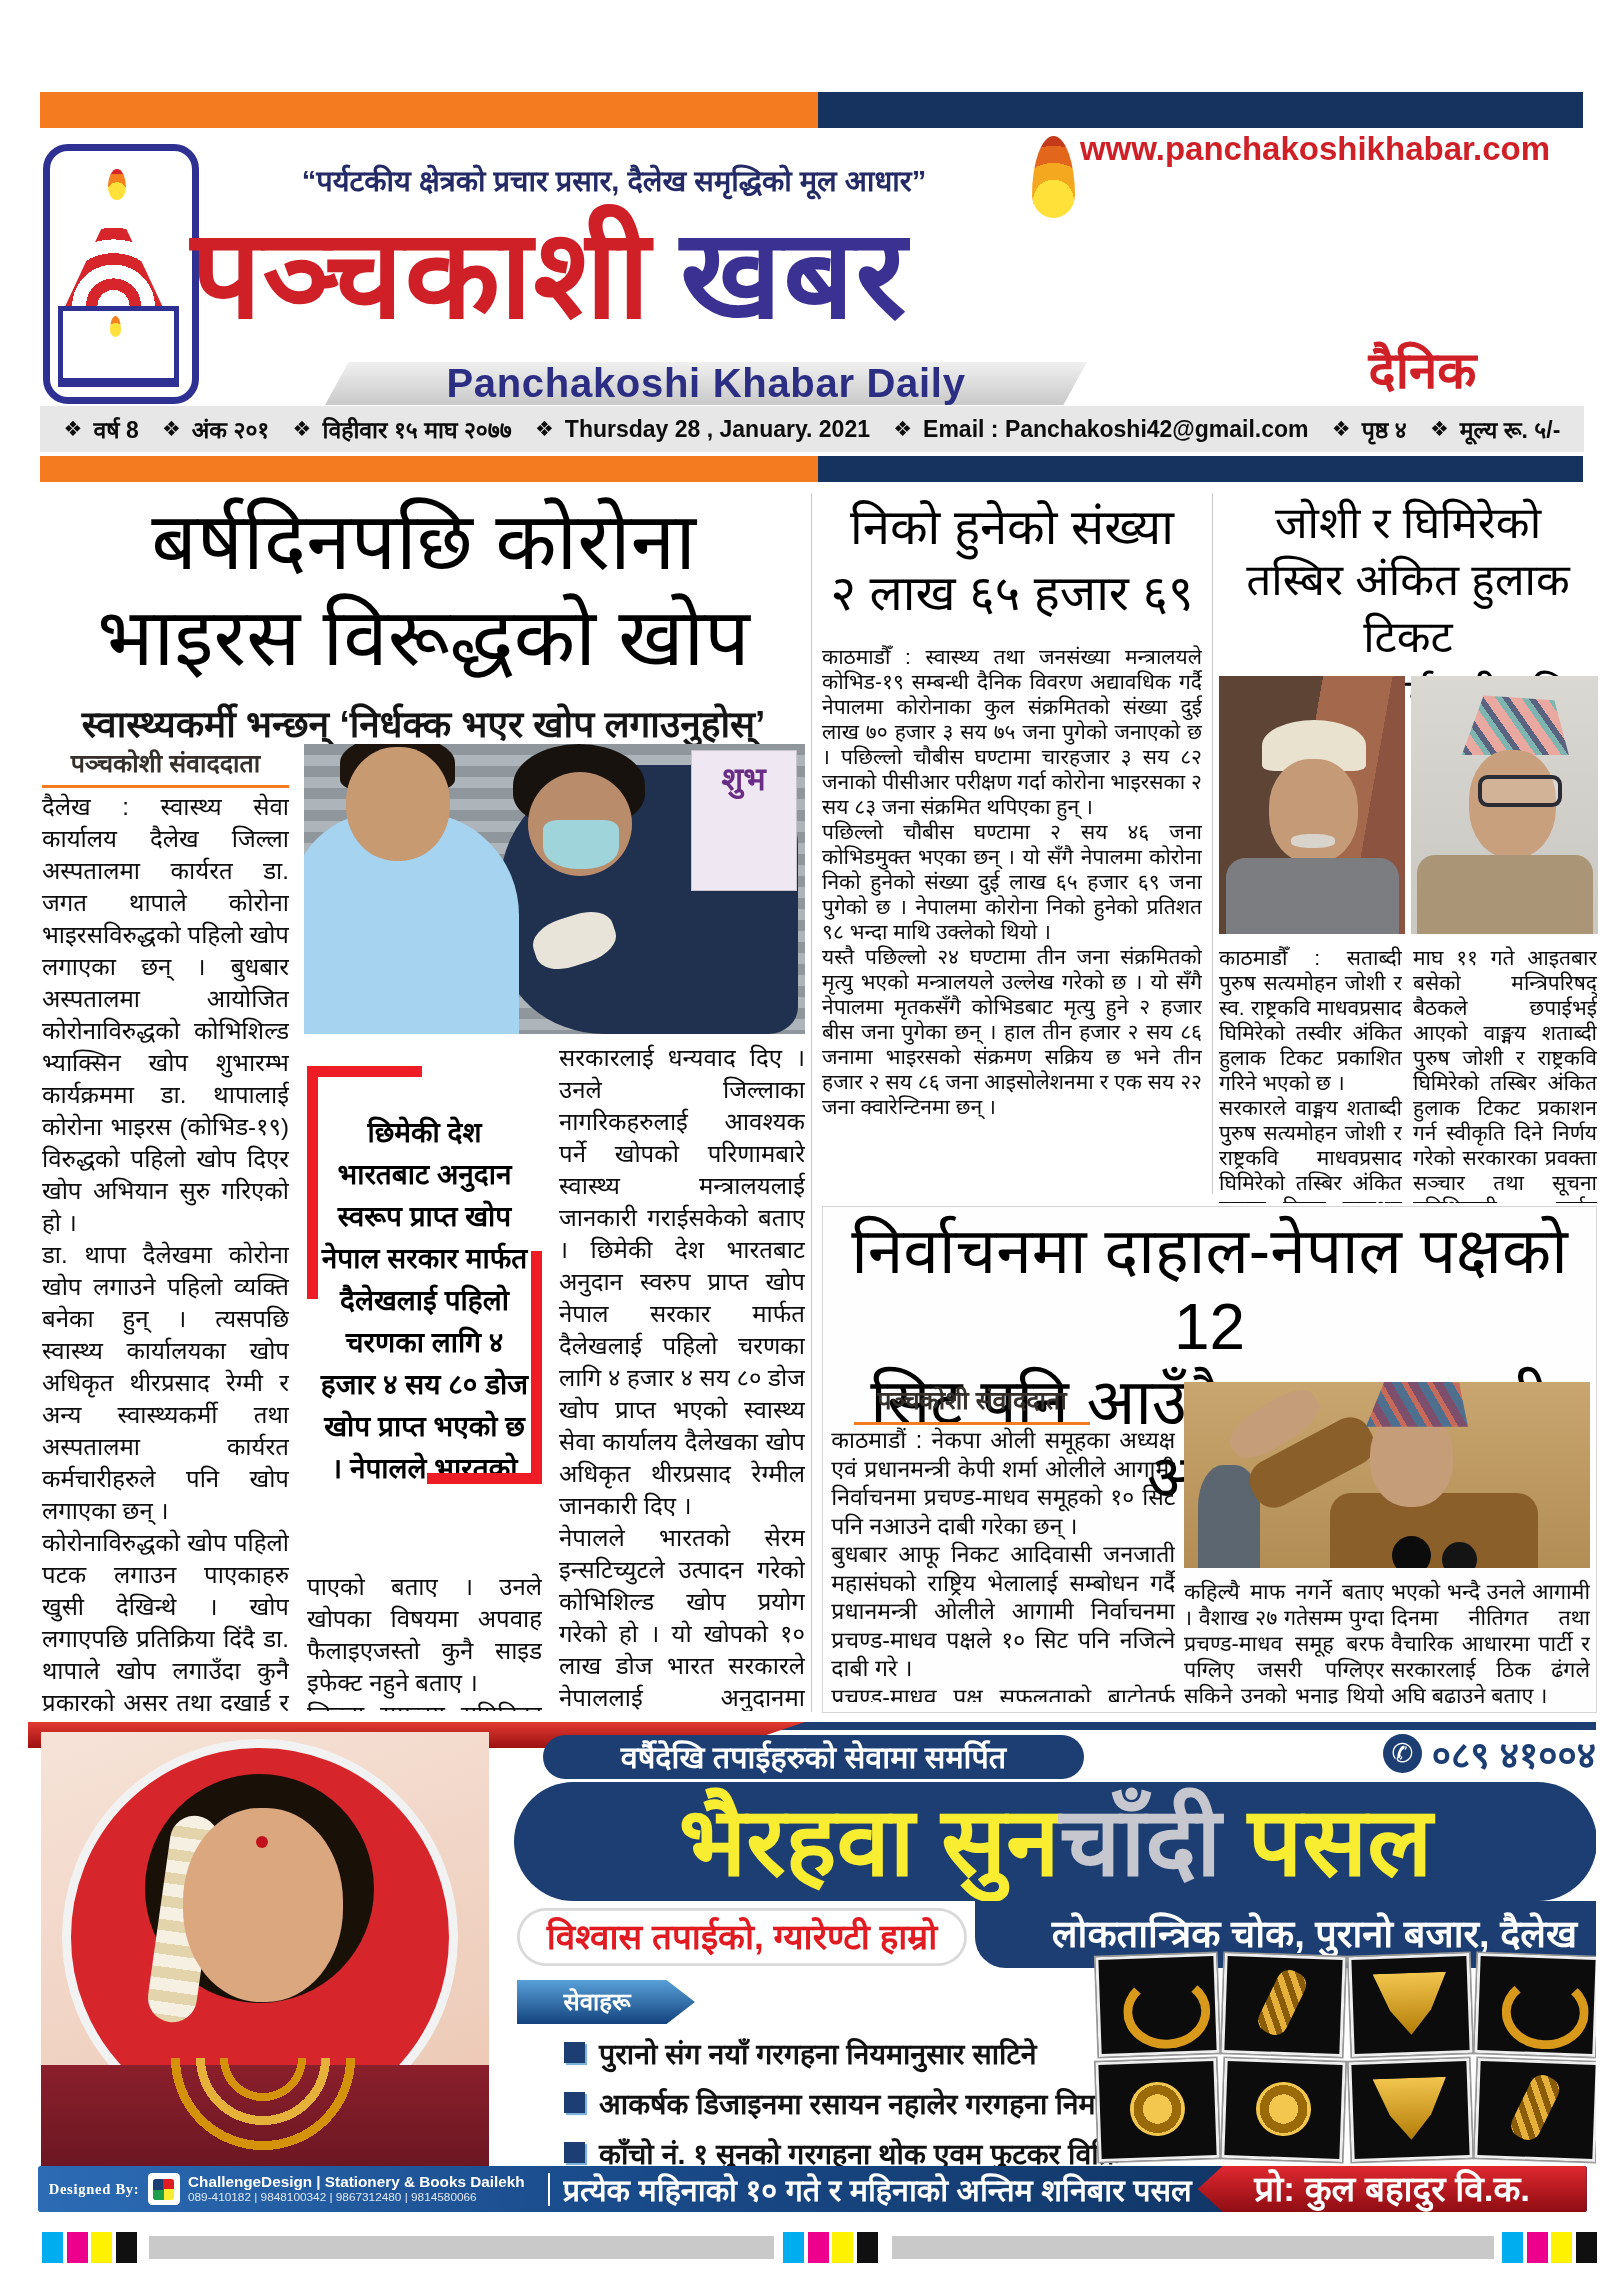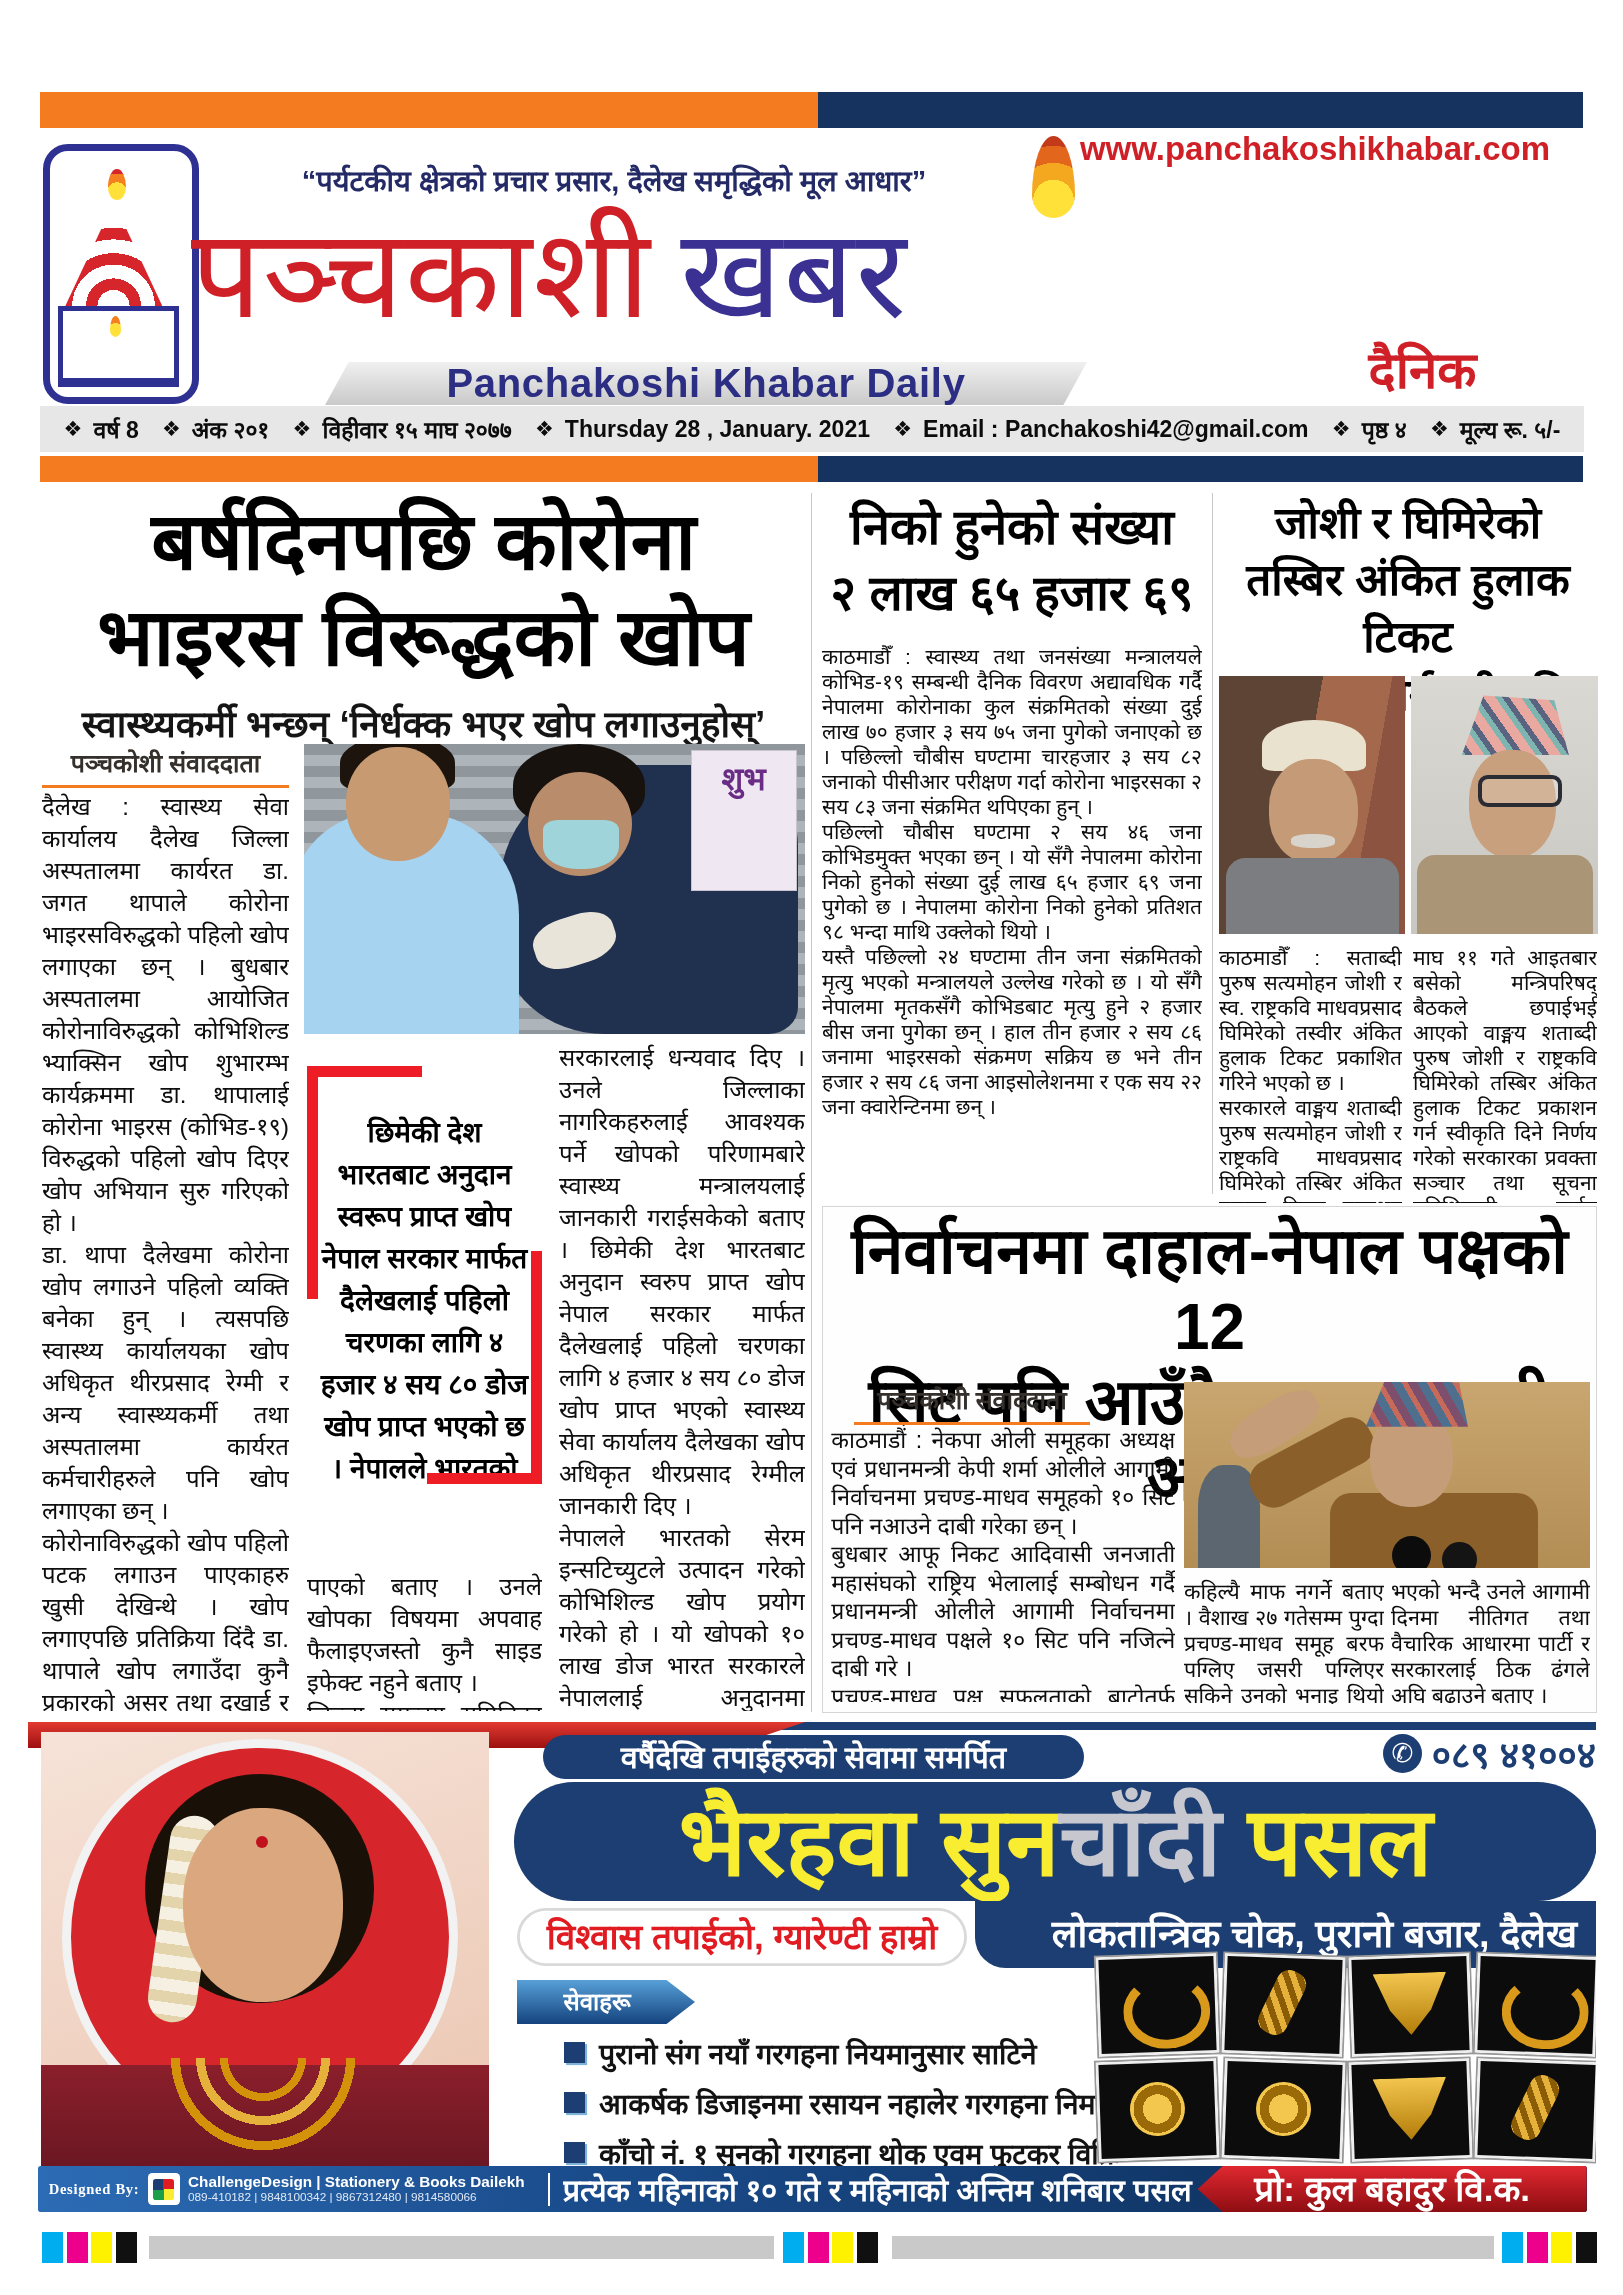--- a/index.html
+++ b/index.html
@@ -20,41 +20,41 @@
            border-radius:50% 50% 50% 50%/60% 60% 40% 40%;}
   .t-roof{left:15.3px;top:51px;width:97px;height:104px;background:
           radial-gradient(circle at 50% 100%,#fff 0 14%,#d6252b 14% 24%,#fff 24% 36%,#d6252b 36% 46%,#fff 46% 58%,#d6252b 58% 68%,#fff 68%);
           clip-path:polygon(50% 0,100% 100%,0 100%);}
   .t-base{left:8.3px;top:155px;width:111px;height:67px;border:5.6px solid #2e3192;border-bottom-width:9.7px;background:#fff;}
   .t-base-flame{left:60px;top:165px;width:11px;height:21px;background:radial-gradient(circle at 50% 80%,#ffe13a 0 55%,#f4801f 55%);border-radius:50% 50% 50% 50%/65% 65% 35% 35%;}
   .tagline{left:201px;top:160px;width:826px;height:43px;font-size:29px;font-weight:bold;color:#232a66;text-align:center;}
   .flame-icon{left:1032px;top:136px;width:43px;height:82px;
       background:radial-gradient(circle at 50% 78%,#ffe13a 0 30%,#f4a81f 30% 55%,#e2661c 55% 80%,#c33a1b 80%);
       border-radius:50% 50% 50% 50%/72% 72% 28% 28%;}
-  .title-line{left:191px;top:196px;width:1242px;height:163px;font-size:124px;font-weight:normal;
+  .title-line{left:191px;top:196px;width:1242px;height:163px;font-size:124px;font-weight:bold;
               line-height:156px;white-space:nowrap;letter-spacing:1.4px;}
   .title-red{color:#cf2027;}
   .title-blue{color:#3a3193;margin-left:29px;}
   .subtitle-strip{left:325px;top:354px;width:762px;height:43px;
       background:linear-gradient(180deg,#f0f0f0,#c9c9c9);
       clip-path:polygon(23.6px 0,100% 0,calc(100% - 23.6px) 100%,0 100%);margin-top:8px;}
   .subtitle-text{width:100%;height:43px;line-height:43px;text-align:center;font-size:40px;font-weight:bold;color:#2b2e83;letter-spacing:0.7px;}
   .daily{left:1334px;top:333px;width:177px;height:60px;font-size:51px;font-weight:bold;color:#cf2027;text-align:center;}
 
   
   .infobar{left:40px;top:406px;width:1544px;height:46px;background:#e7e7e7;display:flex;align-items:center;
            justify-content:space-between;padding:0 23.6px;box-sizing:border-box;font-size:23px;font-weight:bold;color:#0c0c0c;}
   .ib-item{display:flex;align-items:center;gap:11px;white-space:nowrap;}
   .diamond{font-size:21px;color:#0c0c0c;}
 
   
   .vsep{background:#c9c9c9;}
 
   
-  .headline{font-weight:bold;color:#000;text-align:center;white-space:pre-line;}
+  .headline{font-weight:normal;color:#000;text-align:center;white-space:pre-line;}
   .byline{font-size:25px;font-weight:bold;color:#35302b;text-align:center;
           border-bottom:3.5px solid #f47b20;padding-bottom:5.6px;}
   .body-text{font-size:24px;line-height:32px;text-align:justify;white-space:pre-line;overflow:hidden;color:#0d0d0d;}
   .body-sm{font-size:21px;line-height:25px;}
 
   
   .a1{left:42px;top:494px;width:763px;height:1219px;}
   .a1-headline{top:0;left:0;width:100%;font-size:80px;line-height:1.2;}
   .a1-subhead{top:203px;left:0;width:100%;text-align:center;font-size:37px;font-weight:600;color:#151515;}
   .a1-byline{top:251px;left:0;width:247px;}

